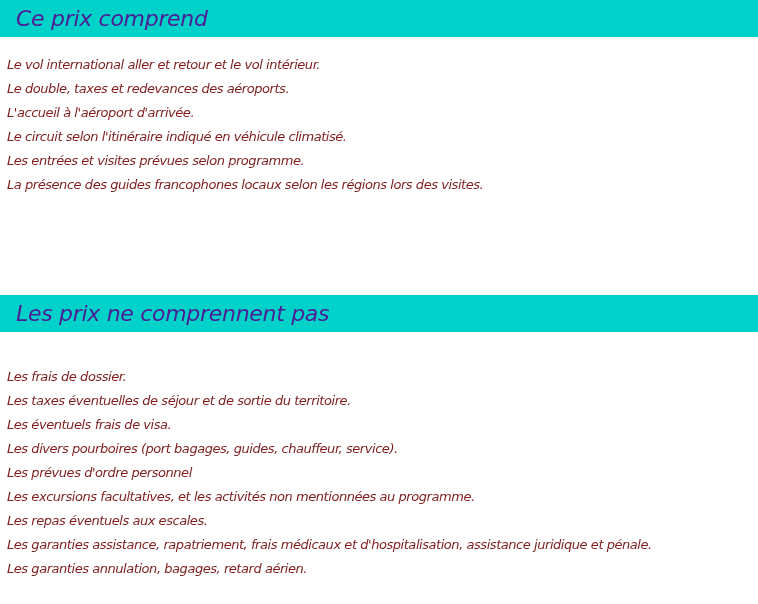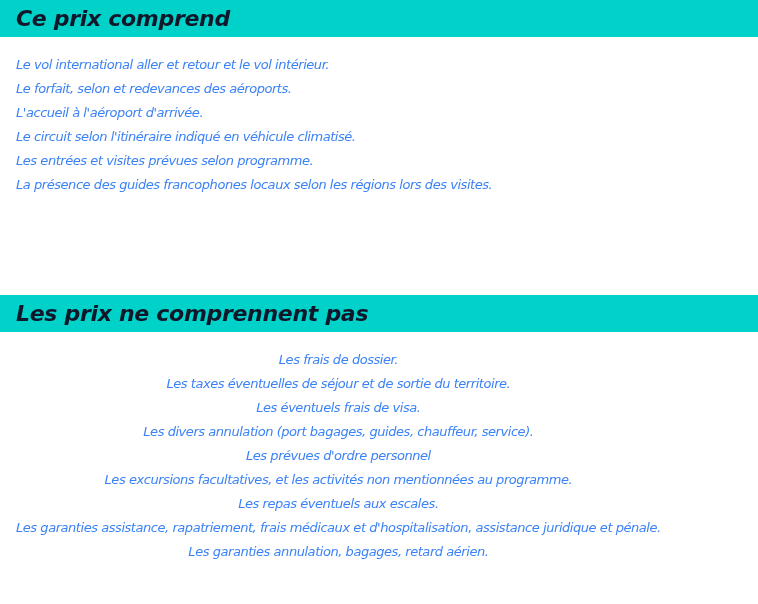--- a/index.html
+++ b/index.html
@@ -1,67 +1,67 @@
 <!DOCTYPE html>
 <html><head>
 <meta charset="utf-8">
 <style>
   html, body { margin: 0; padding: 0; background: #ffffff; }
   body { width: 758px; height: 604px; overflow: hidden; font-family: "DejaVu Sans", sans-serif; }
   .section-header {
     background: #00d2c9;
-    color: #0f172a;
+    color: #4c1d95;
     height: 37px;
     box-sizing: border-box;
     padding-left: 16px;
     font-style: italic;
-    font-weight: bold;
+    font-weight: normal;
     font-size: 22px;
     line-height: 37px;
     letter-spacing: -0.3px;
     white-space: nowrap;
   }
   .list { margin: 0; padding: 0; list-style: none; }
   .list li {
     font-family: "DejaVu Sans", sans-serif;
     font-style: italic;
     font-size: 13px;
-    color: #3b82f6;
+    color: #7f1d1d;
     height: 24px;
     line-height: 24px;
     letter-spacing: -0.45px;
     white-space: nowrap;
-    padding-left: 16px;
+    padding-left: 7px;
   }
   #s1 { position: absolute; top: 0; left: 0; width: 758px; }
   #s1 .list { position: absolute; top: 53px; left: 0; }
   #s2 { position: absolute; top: 295px; left: 0; width: 758px; }
-  #s2 .list { position: absolute; top: 53px; left: 0; text-align: center; }
+  #s2 .list { position: absolute; top: 70px; left: 0; }
 </style>
 </head>
 <body>
 
 <div id="s1">
   <div class="section-header">Ce prix comprend</div>
   <ul class="list">
     <li>Le vol international aller et retour et le vol intérieur.</li>
-    <li>Le forfait, selon et redevances des aéroports.</li>
+    <li>Le double, taxes et redevances des aéroports.</li>
     <li>L'accueil à l'aéroport d'arrivée.</li>
     <li>Le circuit selon l'itinéraire indiqué en véhicule climatisé.</li>
     <li>Les entrées et visites prévues selon programme.</li>
     <li>La présence des guides francophones locaux selon les régions lors des visites.</li>
   </ul>
 </div>
 
 <div id="s2">
   <div class="section-header">Les prix ne comprennent pas</div>
   <ul class="list">
     <li>Les frais de dossier.</li>
     <li>Les taxes éventuelles de séjour et de sortie du territoire.</li>
     <li>Les éventuels frais de visa.</li>
-    <li>Les divers annulation (port bagages, guides, chauffeur, service).</li>
+    <li>Les divers pourboires (port bagages, guides, chauffeur, service).</li>
     <li>Les prévues d'ordre personnel</li>
     <li>Les excursions facultatives, et les activités non mentionnées au programme.</li>
     <li>Les repas éventuels aux escales.</li>
     <li>Les garanties assistance, rapatriement, frais médicaux et d'hospitalisation, assistance juridique et pénale.</li>
     <li>Les garanties annulation, bagages, retard aérien.</li>
   </ul>
 </div>
 
 </body></html>

